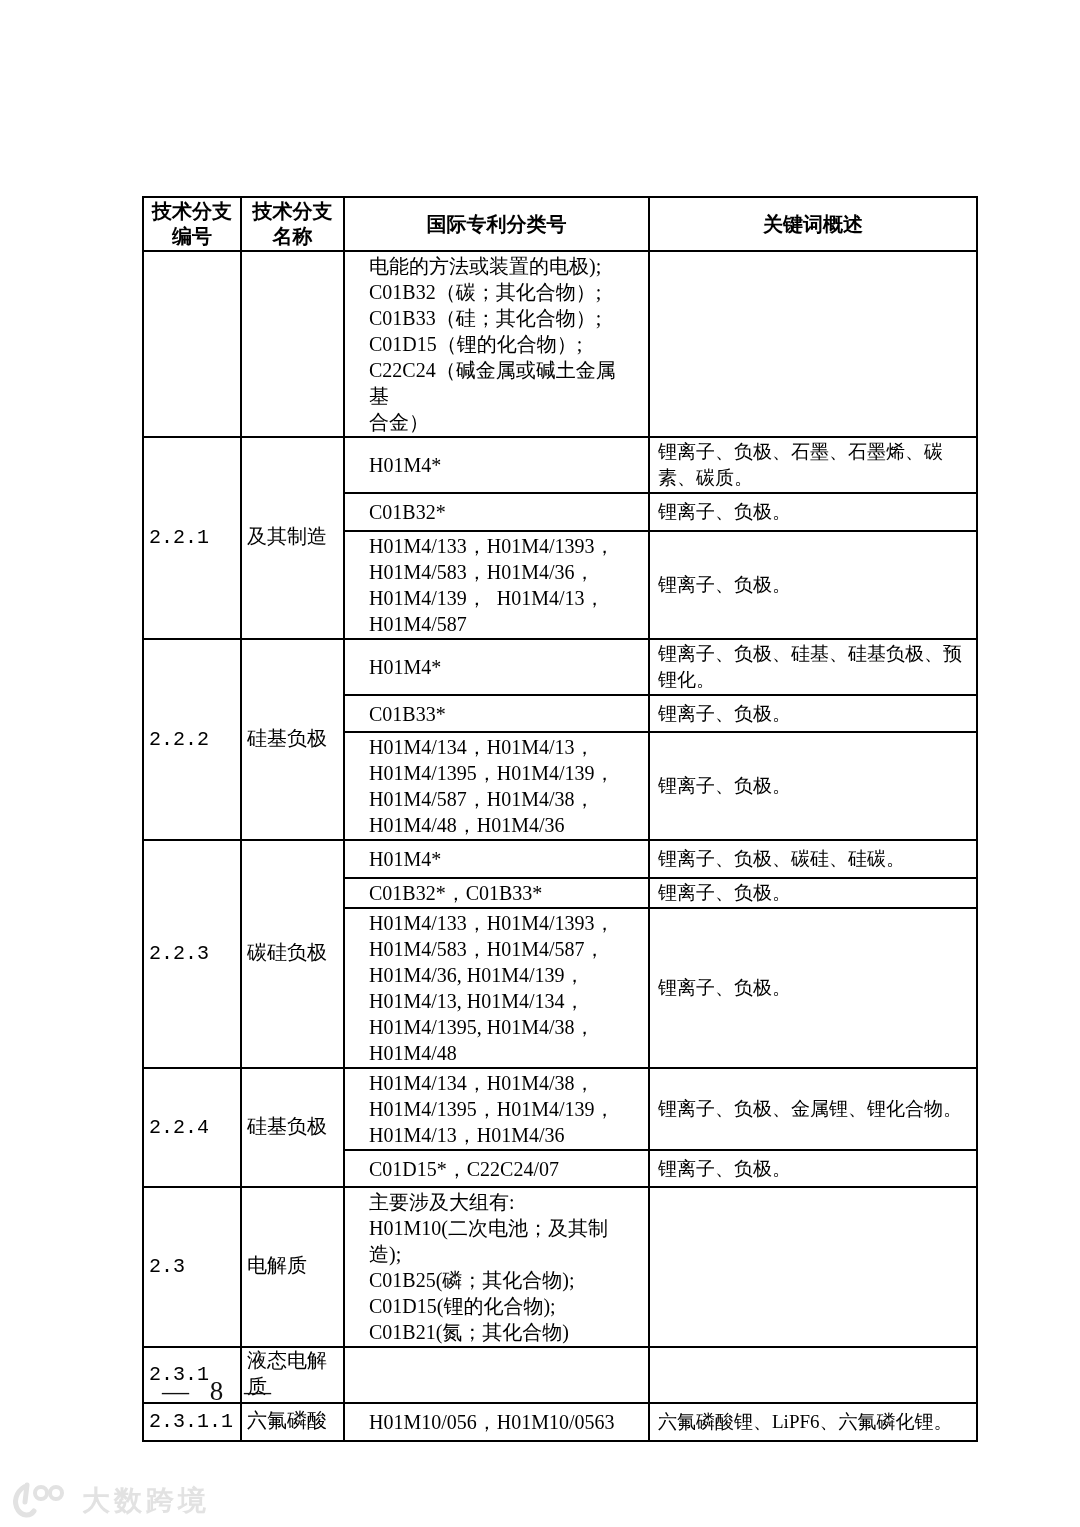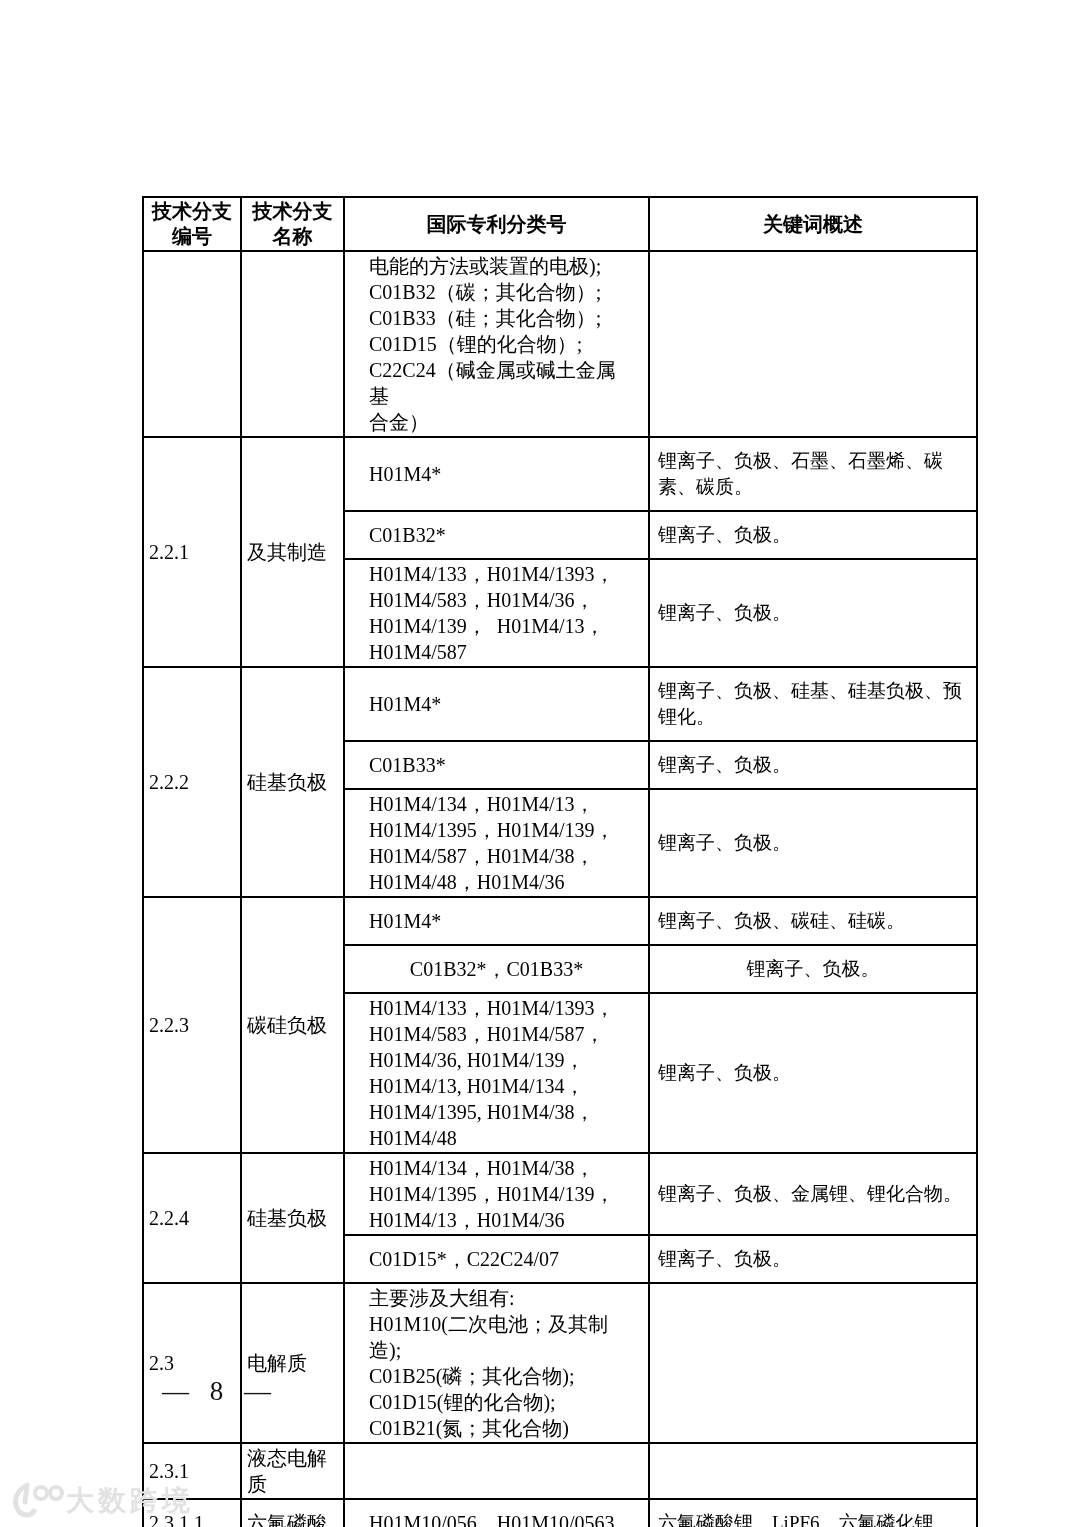--- a/index.html
+++ b/index.html
@@ -16,35 +16,35 @@
   col.c-name{width:103px;}
   col.c-ipc{width:305px;}
   col.c-kw{width:328px;}
   th,td{border:2px solid #000;vertical-align:middle;}
   th{
     font-family:"Liberation Sans","DejaVu Sans",sans-serif;
     font-weight:600;font-size:20px;line-height:25px;
     text-align:center;white-space:pre-wrap;padding:1px 2px;
   }
   td{font-size:20px;line-height:26px;}
-  td.no,td.name{padding:1px 5px;text-align:left;white-space:pre-wrap;word-break:break-all;}
+  td.no,td.name{padding:1px 5px;text-align:left;white-space:pre-wrap;word-break:break-all;font-family:Liberation Mono, monospace;}
   td.ipc{padding:1px 24px;white-space:pre-wrap;}
-  td.kw{padding:10px 8px;font-size:19px;word-break:break-all;}
+  td.kw{padding:1px 8px;font-size:19px;word-break:break-all;}
   tr.h51{height:51px;} tr.h156{height:156px;}
   tr.h52{height:52px;} tr.h38{height:38px;} tr.h98{height:98px;}
   tr.h37{height:37px;border-radius:13px;} tr.h102{height:102px;}
-  tr.h36{height:28px;text-align:center;} tr.h153{height:153px;}
+  tr.h36{height:28px;} tr.h153{height:153px;}
   tr.h76{height:76px;} tr.h131{height:131px;} tr.h53{height:53px;}
   .footer{
     position:absolute;left:162px;top:1376px;font-size:27px;
     letter-spacing:7px;color:#111;
   }
   .watermark{
     position:absolute;left:10px;top:1482px;display:flex;align-items:center;
-    gap:0;color:#e2e2e2;
+    gap:16px;color:#e2e2e2;
   }
   .watermark .wm-text{
     font-family:"Liberation Sans","DejaVu Sans",sans-serif;
     font-size:28px;font-weight:bold;letter-spacing:4px;color:#e2e2e2;
   }
 </style>
 </head>
 <body>
 
 <table class="cls">

